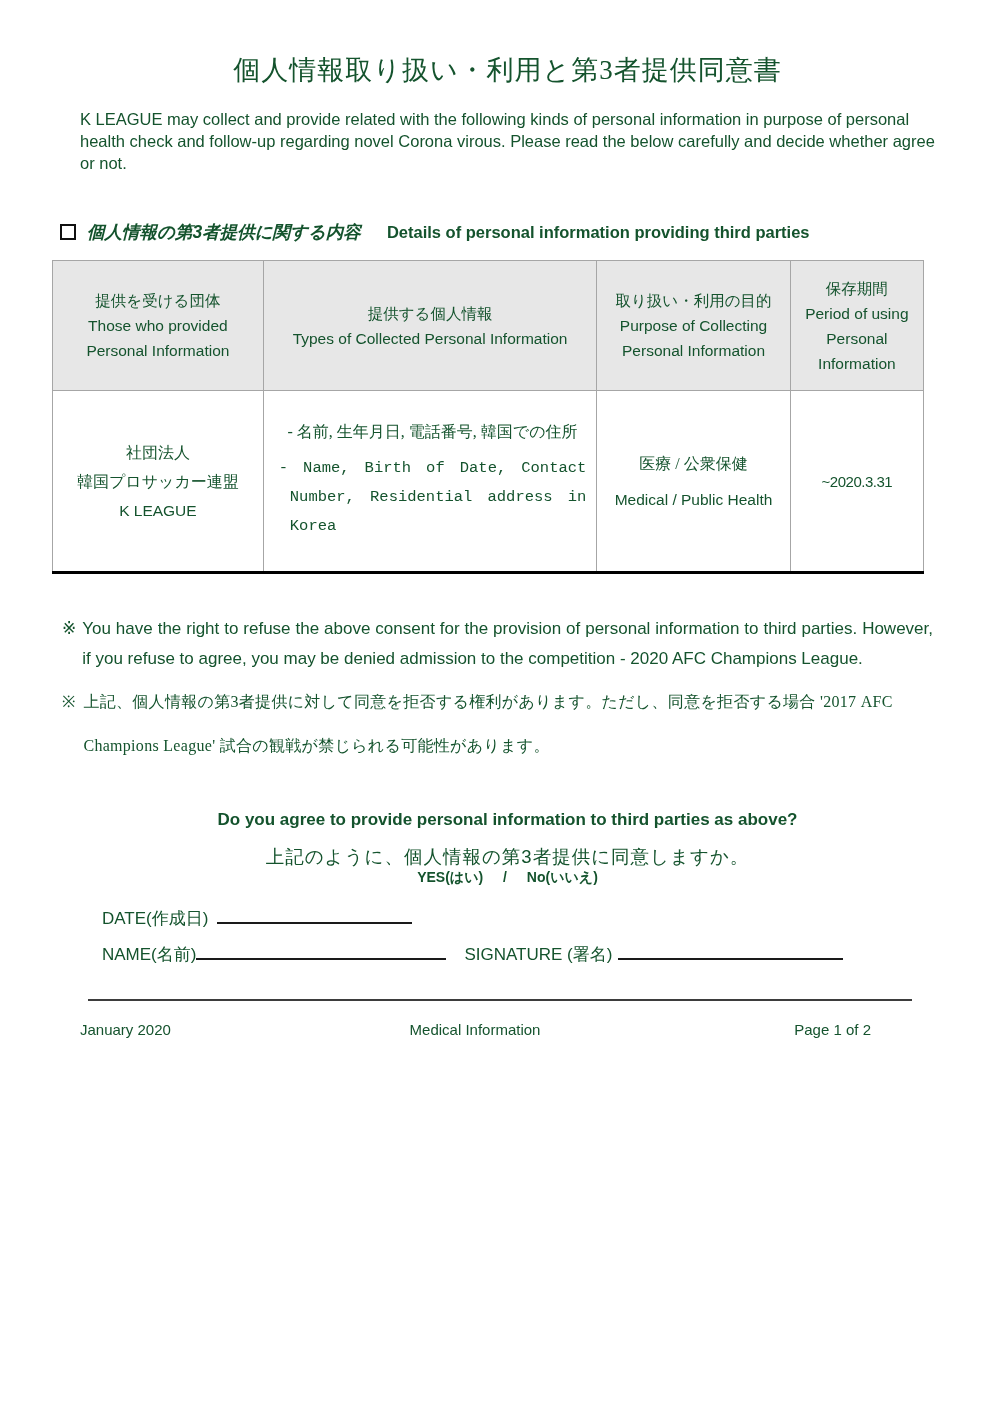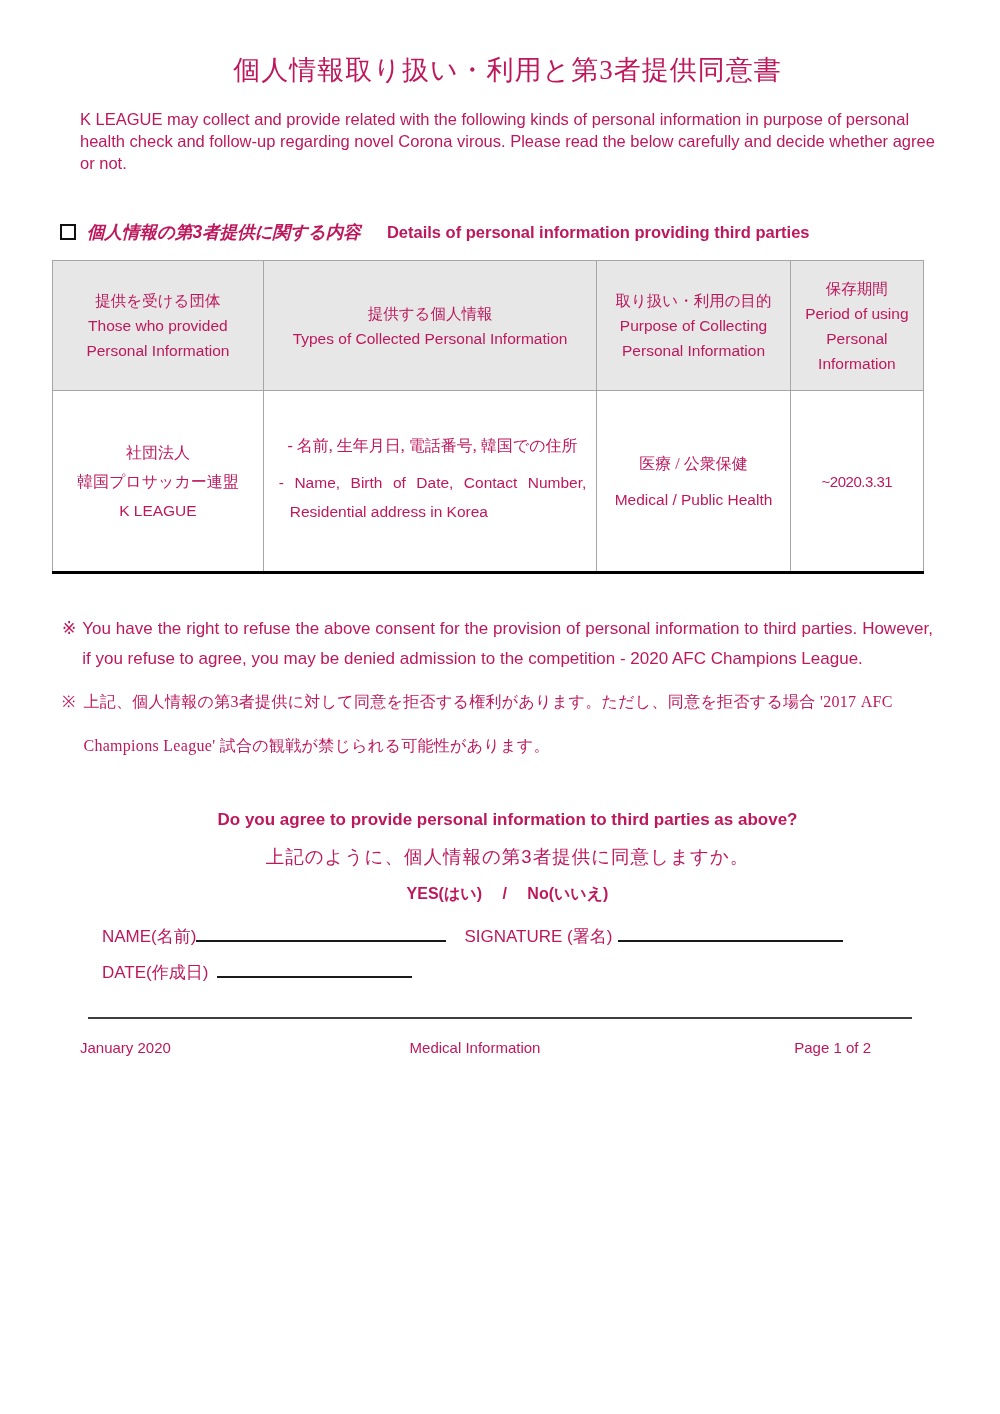--- a/index.html
+++ b/index.html
@@ -3,21 +3,21 @@
 <meta charset="utf-8">
 <style>
   * { margin: 0; padding: 0; box-sizing: border-box; }
   html, body { background: #ffffff; }
   .page {
     position: relative;
     width: 1000px;
     height: 1414px;
     margin: 0 auto;
     background: #ffffff;
-    color: #be185d;
+    color: #14532d;
     font-family: "Liberation Sans", "DejaVu Sans", sans-serif;
     overflow: hidden;
   }
   .content { padding: 0 65px 0 80px; }
 
   .title {
     margin-top: 52px;
     text-align: center;
     font-family: "Liberation Serif", "DejaVu Serif", serif;
     font-weight: 400;
@@ -80,20 +80,21 @@
   table.info tbody td { height: 182px; font-size: 15.5px; }
   .jp { font-family: "Liberation Serif", "DejaVu Serif", serif; }
   .en { font-family: "Liberation Sans", "DejaVu Sans", sans-serif; }
   td.cell-types { text-align: left; padding: 6px 13px; }
   td.cell-types .jp { margin-bottom: 11px; font-size: 16px; padding-left: 14px; text-indent: -9px; }
   td.cell-types .en {
     text-align: justify;
     line-height: 29px;
     padding-left: 16px;
     text-indent: -11px;
+    font-family: Liberation Mono, monospace;
   }
   .cell-provider .jp { line-height: 29px; font-size: 16px; }
   .cell-provider .en { line-height: 29px; }
   .cell-purpose .jp { font-size: 16px; margin-bottom: 16px; }
   .cell-period .en { font-size: 15px; letter-spacing: -0.5px; }
 
   .note {
     display: flex;
     margin-left: -18px;
     align-items: flex-start;
@@ -110,21 +111,21 @@
   .note-ja .note-text { line-height: 44px; letter-spacing: 0.3px; }
 
   .consent { margin-top: 42px; text-align: center; }
   .consent .q-en { font-weight: 700; font-size: 17px; }
   .consent .q-ja {
     margin-top: 14px;
     font-family: Liberation Sans, sans-serif;
     font-size: 18.5px;
     letter-spacing: 1px;
   }
-  .consent .options { margin-top: 15px; font-weight: 700; font-size: 16px; }
+  .consent .options { font-weight: 700; font-size: 14px; }
   .consent .options .sep { margin: 0 16px; }
 
   .sig-block { margin-top: 20px; margin-left: 22px; font-size: 17px; }
   .sig-line { margin-top: 13px; white-space: nowrap; }
   .blank {
     display: inline-block;
     border-bottom: 2px solid #1a1a1a;
     height: 15px;
     vertical-align: baseline;
   }
@@ -230,24 +231,24 @@
       <div class="q-ja">上記のように、個人情報の第3者提供に同意しますか。</div>
       <div class="options">
         <span>YES(はい)</span>
         <span class="sep">/</span>
         <span>No(いいえ)</span>
       </div>
     </div>
 
     <div class="sig-block">
       <div class="sig-line">
-        <span>NAME(名前)</span><span class="blank w250"></span><span class="siglabel">SIGNATURE (署名)</span><span class="blank w225"></span>
+        <span>DATE(作成日)</span><span class="blank w195"></span>
       </div>
       <div class="sig-line">
-        <span>DATE(作成日)</span><span class="blank w195"></span>
+        <span>NAME(名前)</span><span class="blank w250"></span><span class="siglabel">SIGNATURE (署名)</span><span class="blank w225"></span>
       </div>
     </div>
 
     <div class="footer-rule"></div>
 
     <div class="footer">
       <span class="f-left">January 2020</span>
       <span class="f-center">Medical Information</span>
       <span class="f-right">Page 1 of 2</span>
     </div>

